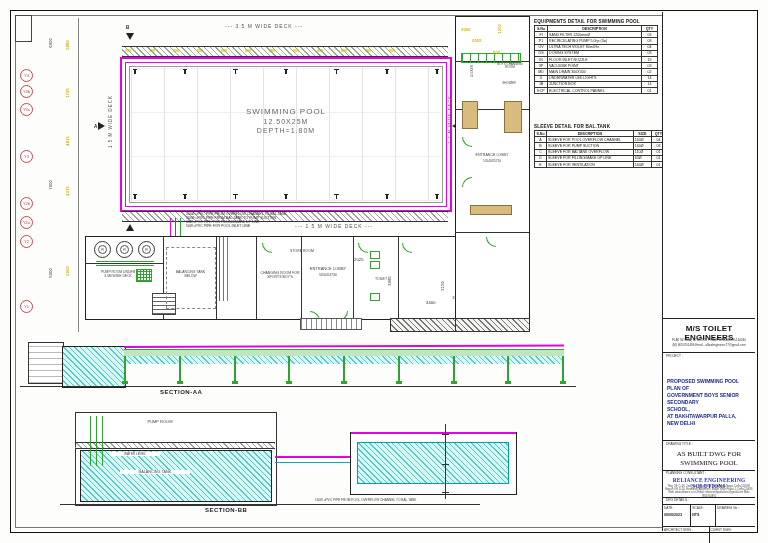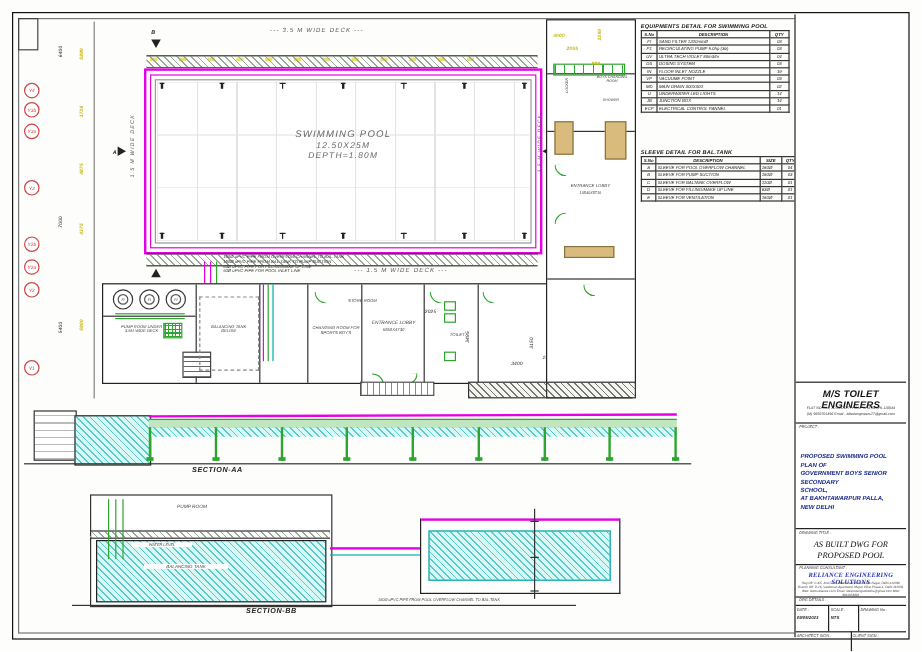--- a/index.html
+++ b/index.html
@@ -1,16 +1,16 @@
 <!DOCTYPE html>
 <html><head>
 <meta charset="utf-8">
 <style>
   html,body{margin:0;padding:0;background:#fff;font-family:"Liberation Sans",sans-serif;}
-  .sheet{position:relative;width:768px;height:543px;background:#fdfdfc;overflow:hidden;font-style:italic;}
+  .sheet{position:relative;width:768px;height:543px;background:#fdfdfc;overflow:hidden;}
   .abs{position:absolute;}
   .border-outer{left:10px;top:10px;width:746px;height:521px;border:1.5px solid #111;}
   .border-inner{left:15px;top:15px;width:736px;height:511px;border:0.5px solid #777;}
   .vt{writing-mode:vertical-rl;transform:rotate(180deg);}
   .pre{white-space:pre-line;}
   .dim-b{font-size:4px;color:#222;letter-spacing:.2px;}
   .dim-y{font-size:4px;color:#c8b400;font-weight:bold;letter-spacing:.2px;}
   .hatch-gray{background:repeating-linear-gradient(45deg,#9aa89a 0 1px,rgba(255,255,255,0) 1px 4px);}
   .hatch-wall{background:repeating-linear-gradient(45deg,#777 0 1px,#f5f5f0 1px 4px);}
   .hatch-cyan{background-color:#d8f8f6;background-image:repeating-linear-gradient(45deg,rgba(0,170,170,.6) 0 1px,rgba(255,255,255,0) 1px 4px);}
@@ -426,21 +426,21 @@
     <div class="abs tb-line" style="top:340px;"></div>
     <div class="abs tb-tinylabel" style="top:342px;left:3px;">PROJECT :</div>
     <div class="abs pre" style="top:366px;left:4px;width:86px;font-size:5px;font-weight:bold;color:#1b2a8a;line-height:7px;">PROPOSED SWIMMING POOL PLAN OF
 GOVERNMENT BOYS SENIOR SECONDARY
 SCHOOL,
 AT BAKHTAWARPUR PALLA,
 NEW DELHI</div>
     <div class="abs tb-line" style="top:428px;"></div>
     <div class="abs tb-tinylabel" style="top:430px;left:3px;">DRAWING TITLE :</div>
     <div class="abs pre" style="top:438px;left:0;width:100%;text-align:center;font-family:'Liberation Serif',serif;font-size:7px;color:#111;line-height:8.5px;">AS BUILT DWG FOR
-PROPOSED POOL</div>
+SWIMMING POOL</div>
     <div class="abs tb-line" style="top:458px;"></div>
     <div class="abs tb-tinylabel" style="top:459px;left:3px;">PLANNING CONSULTANT :</div>
     <div class="abs" style="top:465px;left:0;width:100%;text-align:center;font-family:'Liberation Serif',serif;font-size:5.4px;font-weight:bold;color:#2233bb;letter-spacing:.2px;">RELIANCE ENGINEERING SOLUTIONS</div>
     <div class="abs pre" style="top:473px;left:1px;width:90px;text-align:center;font-size:2.6px;color:#444;line-height:3.2px;">Reg Off: C-4/5, 2nd Floor, Main Road, New Ashok Nagar, Delhi-110096
 Branch Off: D-16, Vardhman Apartment, Mayur Vihar Phase-1, Delhi-110091
 Web: www.reliance.co.in  Email: relianceengsolutions@gmail.com  Mob: 9811954891</div>
     <div class="abs tb-line" style="top:485px;"></div>
     <div class="abs tb-tinylabel" style="top:486px;left:3px;">DRG DETAILS :</div>
     <div class="abs" style="top:492px;left:0;width:100%;height:22px;display:flex;">
       <div style="width:30%;border-top:1px solid #222;border-right:1px solid #222;padding:1px;">

